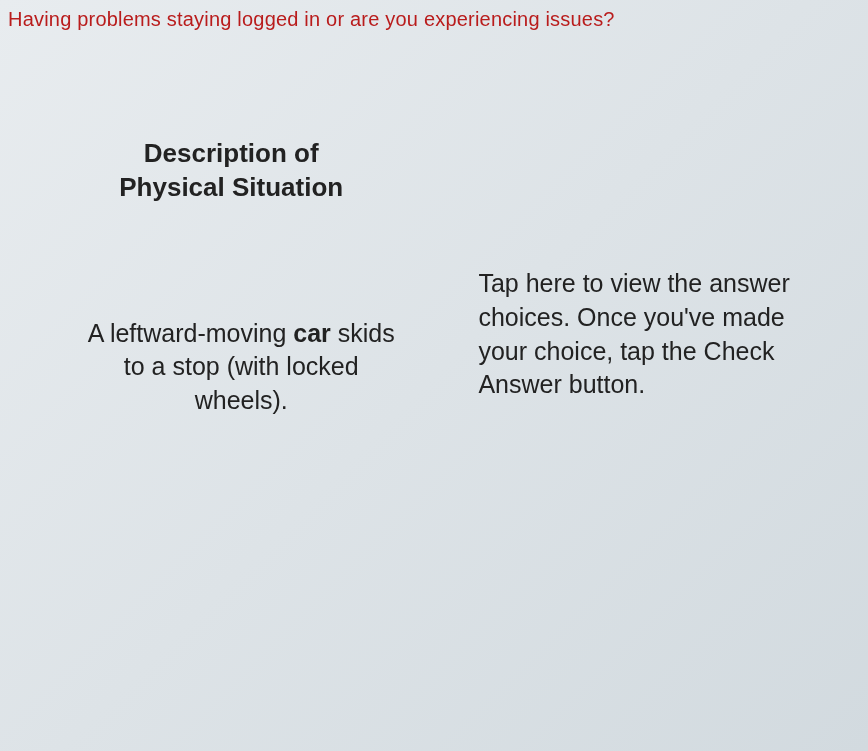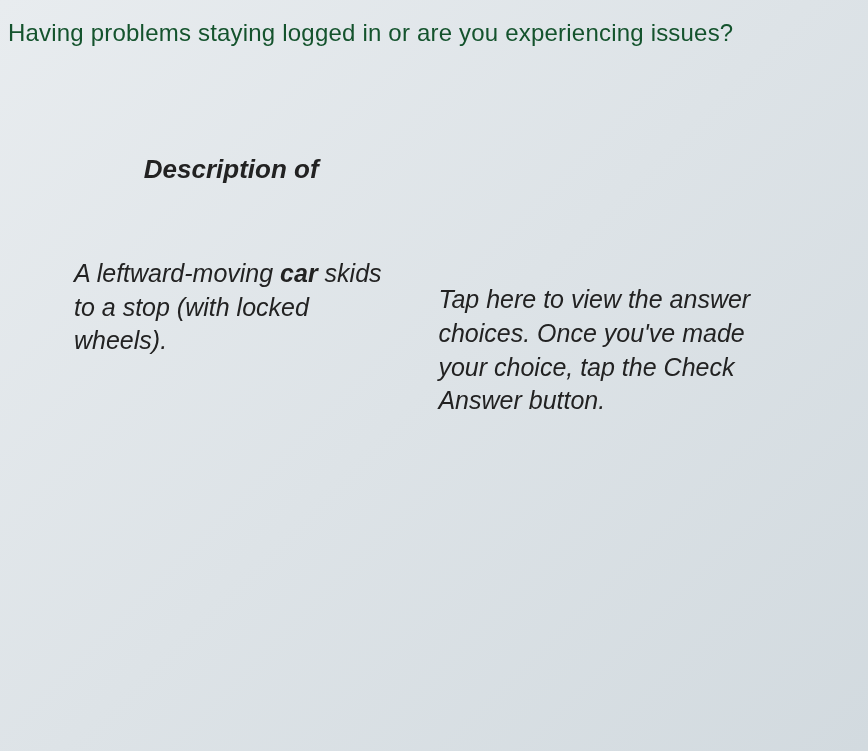--- a/index.html
+++ b/index.html
@@ -10,38 +10,38 @@
     body {
       width: 868px;
       height: 751px;
       font-family: Arial, Helvetica, sans-serif;
       background: linear-gradient(135deg, #e8ecef 0%, #dde3e7 50%, #d2dadf 100%);
       color: #2a2a2a;
       padding: 0;
       overflow: hidden;
     }
     .banner {
-      color: #14532d;
-      font-size: 24px;
-      padding: 19px 8px 0 8px;
+      color: #b91c1c;
+      font-size: 20px;
+      padding: 8px 8px 0 8px;
       letter-spacing: 0.2px;
     }
     .content {
       padding: 28px 20px 0 34px;
     }
     .instructions {
       font-size: 27px;
       line-height: 1.35;
       color: #1f1f1f;
       max-width: 820px;
     }
     .columns {
       display: flex;
       margin-top: 78px;
-      font-style: italic;
+      gap: 40px;
     }
     .col-left {
       flex: 0 0 46%;
       padding-left: 40px;
     }
     .col-right {
       flex: 1;
       padding-right: 20px;
     }
     .col-header {
@@ -49,25 +49,26 @@
       font-weight: bold;
       text-align: center;
       color: #222;
       line-height: 1.3;
     }
     .col-left .col-header {
       text-align: center;
       margin-left: -20px;
     }
     .situation-text {
-      margin-top: 70px;
+      margin-top: 112px;
       font-size: 25px;
       line-height: 1.35;
       color: #222;
       max-width: 360px;
+      text-align: center;
     }
     .situation-text b {
       font-weight: bold;
     }
     .answer-area {
       margin-top: 130px;
       text-align: left;
       font-size: 25px;
       line-height: 1.35;
       color: #222;
@@ -81,20 +82,21 @@
   <span>Having problems staying logged in or are you experiencing issues?</span>
 </div>
 
 <div class="content">
 
   <div class="columns">
 
     <div class="col-left">
       <div class="col-header">
         <span>Description of</span><br>
+        <span>Physical Situation</span>
       </div>
       <p class="situation-text">
         <span>A leftward-moving </span><b>car</b><span> skids to a stop (with locked wheels).</span>
       </p>
     </div>
 
     <div class="col-right">
       <div class="answer-area">
         <span>Tap here to view the answer choices. Once you've made your choice, tap the Check Answer button.</span>
       </div>

